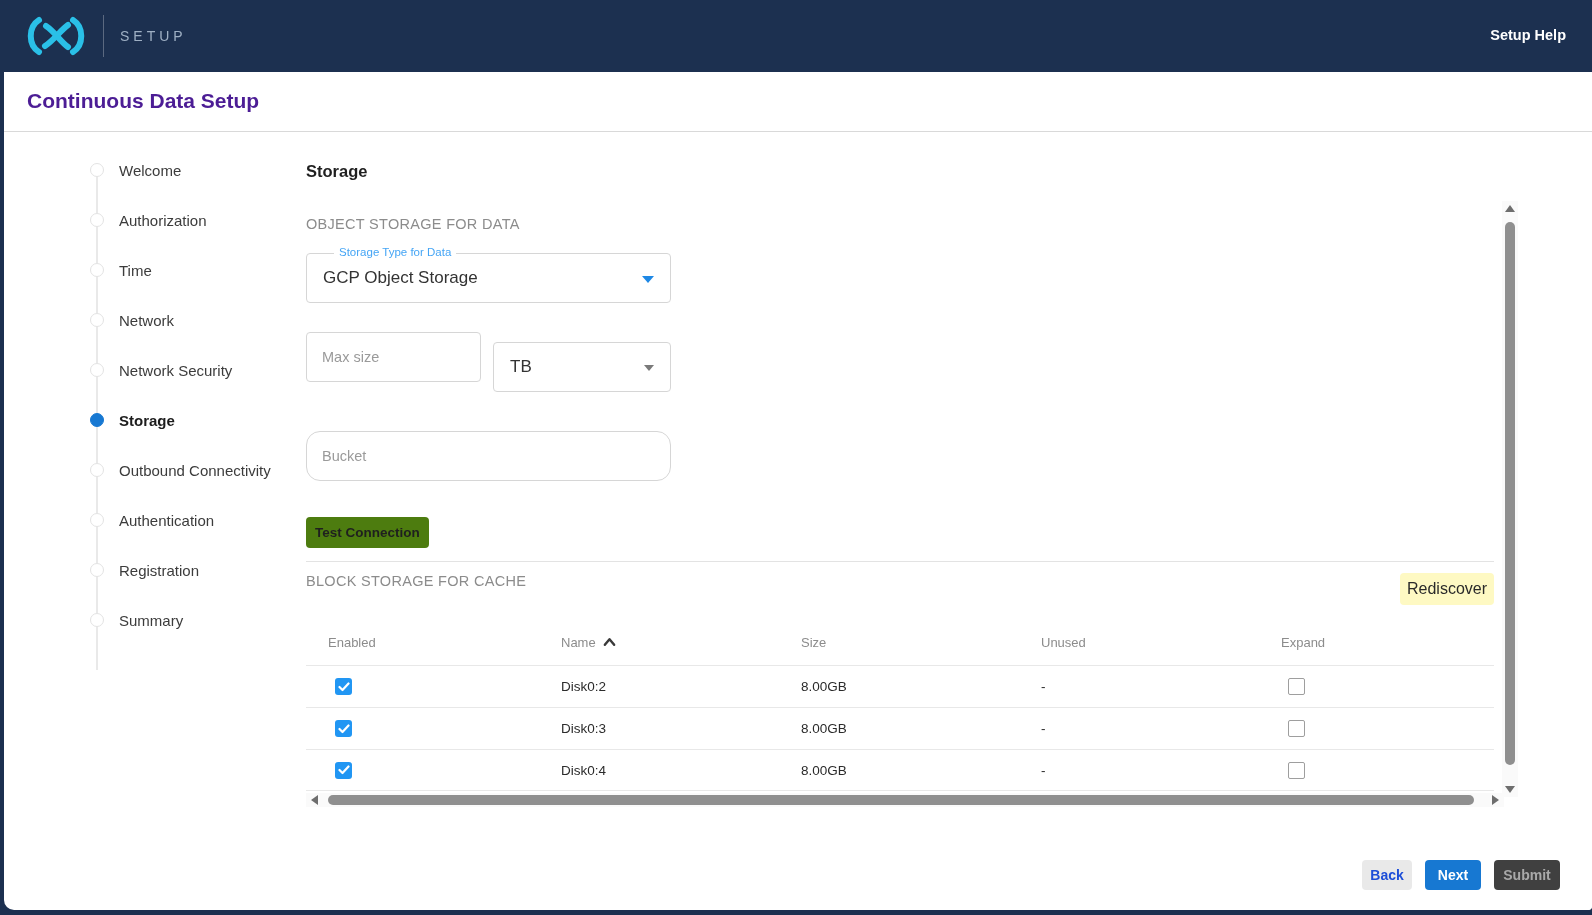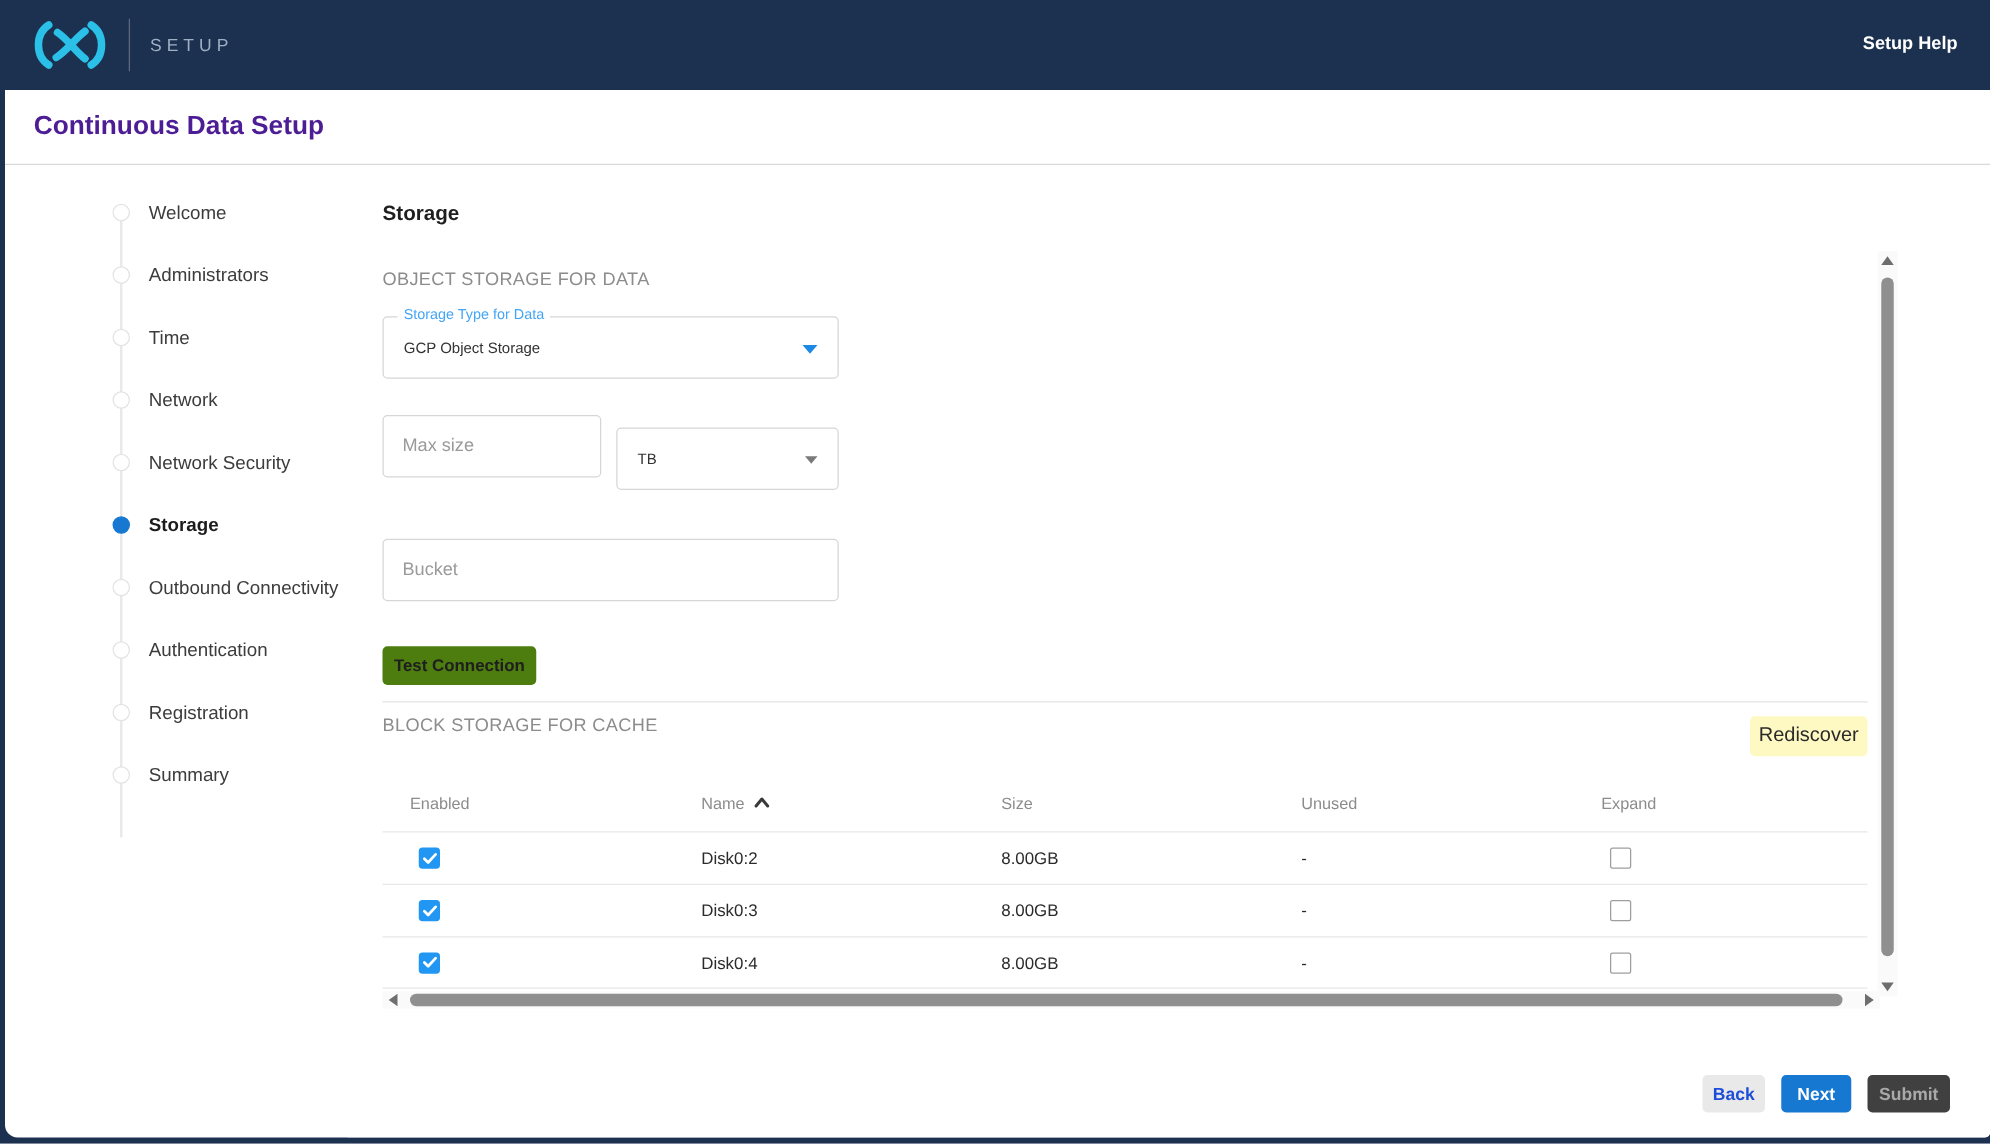--- a/index.html
+++ b/index.html
@@ -31,29 +31,29 @@
 
   
   .main { position:absolute; left:274px; top:60px; right:0; bottom:0; background:#fff; }
   .content-heading { position:absolute; left:28px; top:30px; font-size:16.5px; font-weight:700; color:#1f1f1f; }
   .section-heading { position:absolute; font-size:14.5px; color:#8c8c8c; letter-spacing:0.3px; }
   .sec-object { left:28px; top:84px; }
   .sec-block { left:28px; top:441px; }
 
   .field { position:absolute; border:1px solid #d6d6d6; border-radius:4px; background:#fff; }
   .f-storage-type { left:28px; top:121px; width:365px; height:50px; cursor:pointer; }
-  .float-label { position:absolute; top:-8px; left:11px; background:#fff; padding:0 5px; font-size:11.5px; color:#45a5f5; white-space:nowrap; }
-  .field-value { position:absolute; left:16px; top:50%; transform:translateY(-50%); font-size:12px; color:#333; }
+  .float-label { position:absolute; top:-8px; left:27px; background:#fff; padding:0 5px; font-size:11.5px; color:#45a5f5; white-space:nowrap; }
+  .field-value { position:absolute; left:16px; top:50%; transform:translateY(-50%); font-size:17px; color:#333; }
   .caret { position:absolute; right:16px; top:50%; margin-top:-2px; width:0; height:0;
            border-left:6px solid transparent; border-right:6px solid transparent; border-top:7px solid #1e88e5; }
   .caret.gray { border-top-color:#7a7a7a; border-left-width:5px; border-right-width:5px; border-top-width:6px; }
 
   .f-maxsize { left:28px; top:200px; width:175px; height:50px; }
   .f-unit { left:215px; top:210px; width:178px; height:50px; cursor:pointer; }
-  .f-bucket { left:28px; top:299px; width:365px; height:50px; }
+  .f-bucket { left:28px; top:299px; width:365px; height:50px;border-radius:14px; }
   .field input { width:100%; height:100%; border:none; outline:none; background:transparent;
                  padding:0 15px; font-size:14.5px; color:#333; font-family:"Liberation Sans", sans-serif; }
   .field input::placeholder { color:#9a9a9a; opacity:1; }
 
   .btn { display:inline-flex; align-items:center; justify-content:center; border:none; border-radius:4px;
          font-family:"Liberation Sans", sans-serif; cursor:pointer; }
   .btn-test { position:absolute; left:28px; top:385px; width:123px; height:31px;
               background:#4d7c0f; font-size:13.5px; font-weight:700; color:#1f1f1f; }
   .content-divider { position:absolute; left:28px; top:429px; width:1188px; height:1px; background:#e3e3e3; }
   .btn-rediscover { position:absolute; left:1122px; top:441px; width:94px; height:32px;
@@ -120,21 +120,21 @@
 
     <div class="sidebar">
       <div class="stepper">
         <div class="step-line"></div>
         <div class="step">
           <span class="dot"></span>
           <span class="step-label">Welcome</span>
         </div>
         <div class="step">
           <span class="dot"></span>
-          <span class="step-label">Administrators</span>
+          <span class="step-label">Authorization</span>
         </div>
         <div class="step">
           <span class="dot"></span>
           <span class="step-label">Time</span>
         </div>
         <div class="step">
           <span class="dot"></span>
           <span class="step-label">Network</span>
         </div>
         <div class="step">

